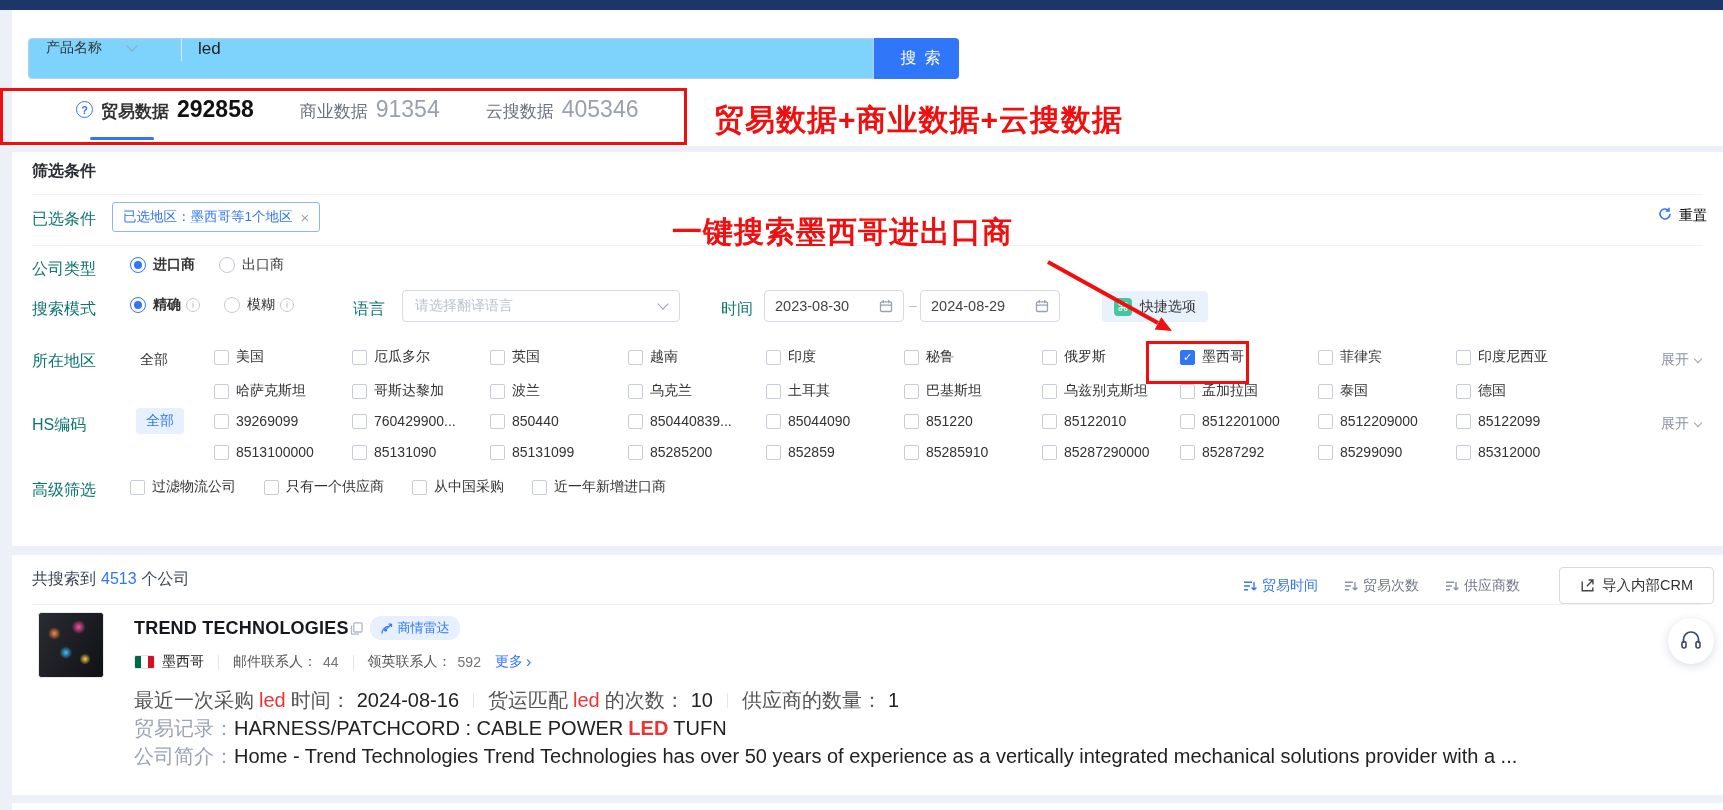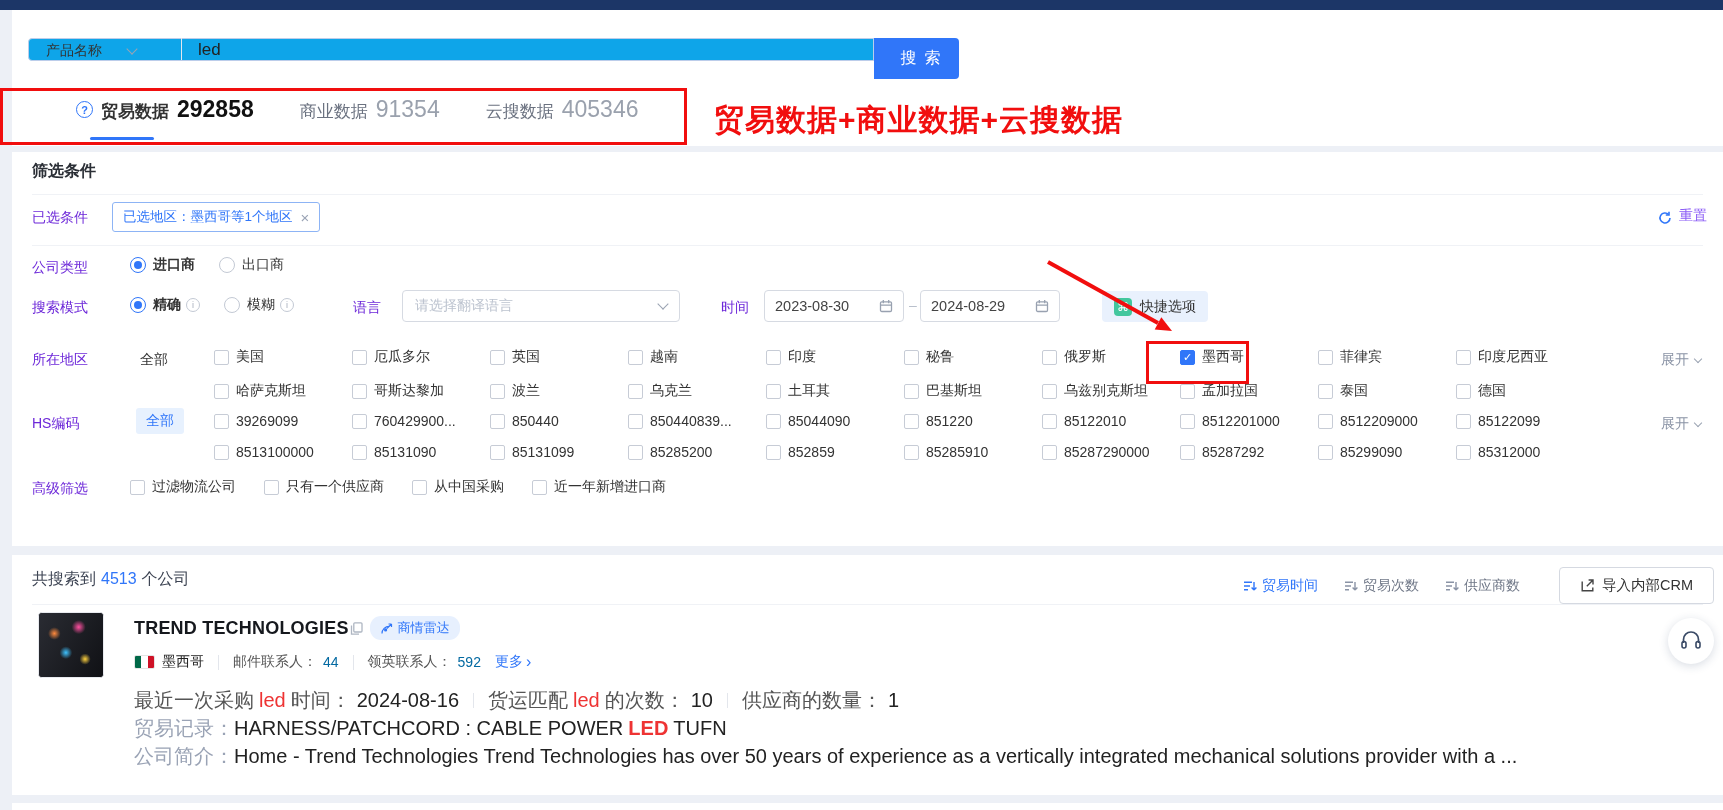--- a/index.html
+++ b/index.html
@@ -6,22 +6,22 @@
   body{background:#e4e8ef}
   .page{position:relative;width:1723px;height:810px;background:#edf0f6;overflow:hidden;
         font-family:"Liberation Sans","DejaVu Sans",sans-serif;color:#333;font-size:14px}
   .card{position:absolute;background:#fff}
 
   
   .topbar{position:absolute;left:0;top:0;width:100%;height:10px;background:#1c3667}
 
   
   #card-search{left:12px;top:10px;right:0;height:136px}
-  .search-box{position:absolute;left:16px;top:28px;width:846px;height:23px;border:1px solid #bccdea;
-              border-radius:4px 0 0 4px;background:#0ea5e9;display:flex;align-items:flex-end}
+  .search-box{position:absolute;left:16px;top:28px;width:846px;height:41px;border:1px solid #bccdea;
+              border-radius:4px 0 0 4px;background:#7dd3fc;display:flex;align-items:flex-start}
   .search-select{display:flex;align-items:center;width:152px;padding-left:17px;cursor:pointer;gap:26px}
   .search-select .txt{font-size:14px;color:#333}
   .caret{width:8px;height:8px;border-right:1.5px solid #9aa3b2;border-bottom:1.5px solid #9aa3b2;
          transform:rotate(45deg);margin-top:-4px}
   .vdiv{width:1px;height:22px;background:#e3e7ee}
   .search-input{flex:1;border:none;outline:none;font-size:17px;color:#222;padding:0 12px 0 16px;
                 font-family:"Liberation Sans",sans-serif;background:transparent}
   .btn-search{position:absolute;left:862px;top:28px;width:85px;height:41px;background:#3076f9;color:#fff;
               border:none;border-radius:0 4px 4px 0;font-size:16px;letter-spacing:8px;padding-left:16px;
               cursor:pointer;font-family:Liberation Mono, monospace}
@@ -32,26 +32,26 @@
   .tab-label{font-size:17px;color:#333;font-weight:bold}
   .tab-count{font-size:23px;color:#111;font-weight:bold}
   .tab.inactive .tab-label{color:#6b7280;font-weight:normal}
   .tab.inactive .tab-count{color:#9aa1ad;font-weight:normal}
   .tab-underline{position:absolute;left:78px;top:127px;width:64px;height:3px;background:#3076f9;border-radius:2px}
 
   
   #card-filters{left:12px;top:152px;right:0;height:394px}
   .f-title{position:absolute;left:20px;top:9px;font-size:16px;color:#2b2f36;font-weight:bold}
   .hr{position:absolute;left:20px;right:20px;height:1px;background:#f0f2f6}
-  .row-label{position:absolute;left:20px;color:#6d28d9;font-size:14px}
+  .row-label{position:absolute;left:20px;color:#0f766e;font-size:16px}
   .sel-tag{position:absolute;left:100px;top:50px;height:30px;display:inline-flex;align-items:center;gap:8px;
            border:1px solid #8db4f5;border-radius:3px;padding:0 10px;color:#3076f9;font-size:13.5px;background:#fff}
   .sel-tag .x{color:#9aa3b5;font-size:15px;cursor:pointer}
-  .reset{position:absolute;right:16px;top:55px;color:#8b5cf6;font-size:14px;display:inline-flex;gap:7px;
-         align-items:flex-end;cursor:pointer}
+  .reset{position:absolute;right:16px;top:55px;color:#000000;font-size:14px;display:inline-flex;gap:7px;
+         align-items:flex-start;cursor:pointer}
   .radio-row{position:absolute;display:flex;align-items:flex-start}
   .radio{width:16px;height:16px;border-radius:50%;border:1px solid #c3c9d4;background:#fff;margin-right:7px;
          display:inline-block;position:relative;flex:none}
   .radio.on{border-color:#3076f9}
   .radio.on::after{content:"";position:absolute;left:3px;top:3px;width:8px;height:8px;border-radius:50%;background:#3076f9}
   .radio-opt{display:inline-flex;align-items:center;cursor:pointer;margin-right:24px}
   .radio-opt .lbl{font-size:14px;color:#333}
   .radio-opt.on .lbl{font-weight:bold}
   .i-icon{width:14px;height:14px;border-radius:50%;border:1px solid #c3c9d4;color:#a7aebc;font-size:9px;
           display:inline-flex;align-items:center;justify-content:center;margin-left:5px;font-style:normal}
@@ -101,21 +101,21 @@
                 linear-gradient(120deg,#2a2c33 0%,#101115 100%)}
   .c-name-row{position:absolute;left:122px;top:61px;display:flex;align-items:center;}
   .c-name{font-size:18px;font-weight:bold;color:#15181d;letter-spacing:.2px}
   .badge{display:inline-flex;align-items:center;gap:5px;background:#e7f0fe;color:#3076f9;font-size:13px;
          border-radius:11px;padding:3px 10px;margin-left:6px;cursor:pointer}
   .c-info{position:absolute;left:122px;top:98px;display:flex;align-items:center;font-size:14px;color:#333}
   .flag{width:21px;height:14px;border:1px solid #e4e4e4;border-radius:2px;margin-right:7px;display:inline-block;
         background:linear-gradient(90deg,#006847 0 33%,#fff 33% 66%,#ce1126 66% 100%)}
   .seg-div{width:1px;height:15px;background:#e3e6ec;margin:0 14px}
   .g-lbl{color:#555}
-  .val{color:#0369a1;margin-left:6px}
+  .val{color:#737373;margin-left:6px}
   .more{color:#3076f9;margin-left:14px;cursor:pointer;display:inline-flex;gap:3px;align-items:center}
   .more .arr{font-size:16px;line-height:1}
   .c-line{position:absolute;left:122px;font-size:20px;color:#555;display:flex;align-items:center;white-space:nowrap}
   .kw{color:#e33;margin:0 5px}
   .dark{color:#222}
   .lt-lbl{color:#9aa3b5;margin-right:0}
   .ellipsis{max-width:1480px;overflow:hidden;text-overflow:ellipsis}
 
   #strip-bottom{left:12px;top:803px;right:0;height:7px}
 
@@ -544,18 +544,19 @@
   <div class="float-help">
     <svg width="24" height="24" viewBox="0 0 24 24">
       <path d="M4.5 14v-3.5a7.5 7.5 0 0 1 15 0V14" fill="none" stroke="#3a4a66" stroke-width="1.7"></path>
       <rect x="3" y="12.5" width="4" height="6.5" rx="2" fill="none" stroke="#3a4a66" stroke-width="1.6"></rect>
       <rect x="17" y="12.5" width="4" height="6.5" rx="2" fill="none" stroke="#3a4a66" stroke-width="1.6"></rect>
     </svg>
   </div>
 
   <div class="anno" id="rect-tabs"></div>
   <div class="anno red-note" id="note1">贸易数据+商业数据+云搜数据</div>
+  <div class="anno red-note" id="note2">一键搜索墨西哥进出口商</div>
   <svg class="anno" id="arrow" width="170" height="96" viewBox="0 0 170 96">
     <line x1="28" y1="10" x2="138" y2="71" stroke="#f10e0e" stroke-width="4"></line>
     <polygon points="152,79 134.7,77.5 141.3,65.3" fill="#f10e0e"></polygon>
   </svg>
   <div class="anno" id="rect-mx"></div>
 </div>
 
 </body></html>

